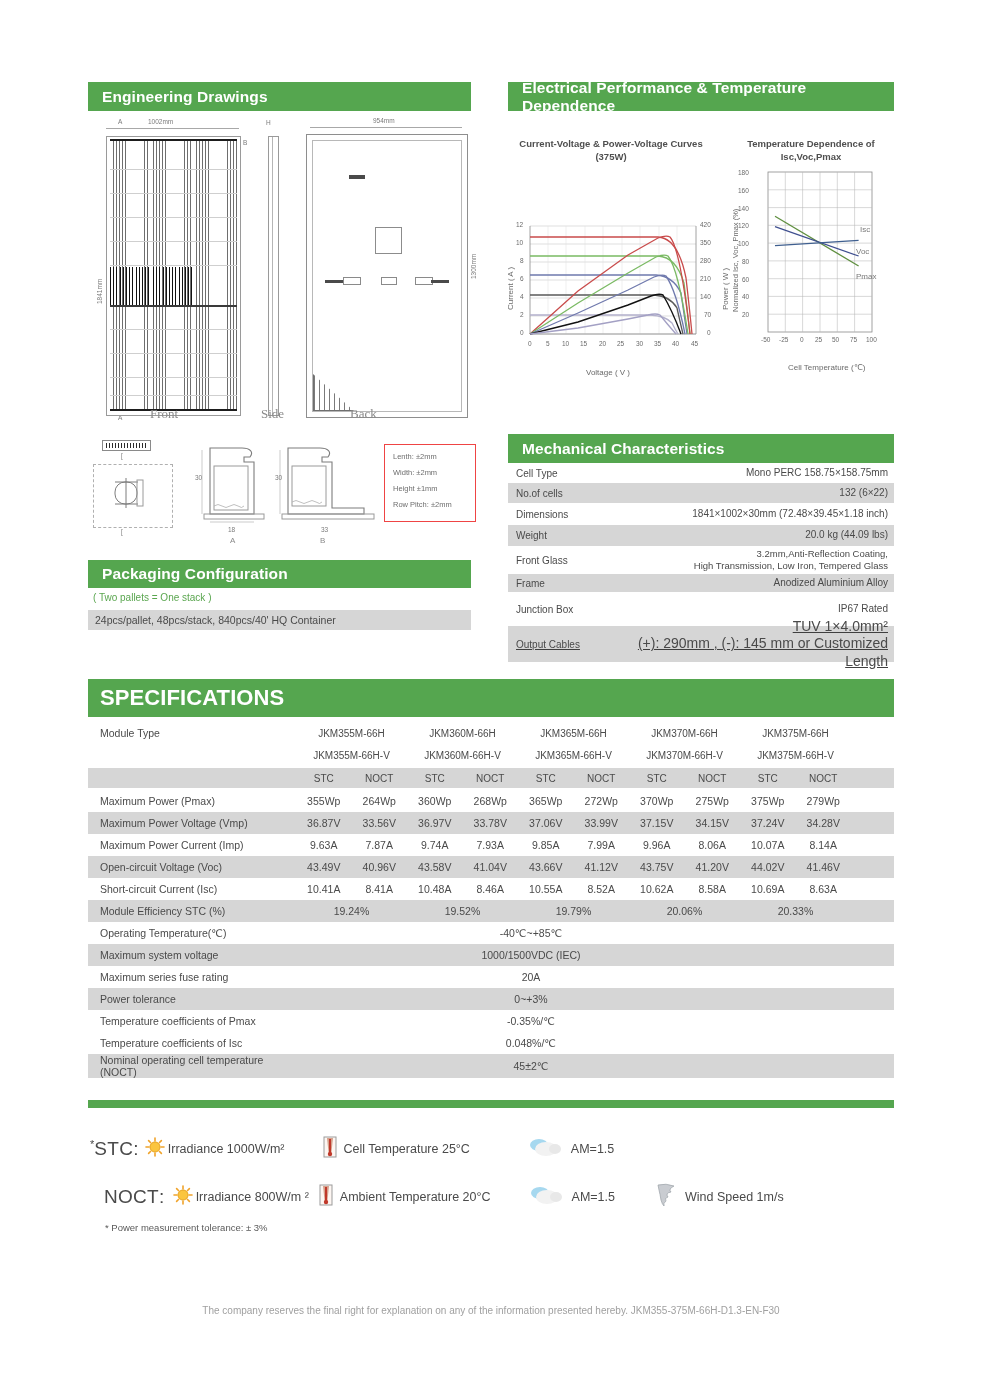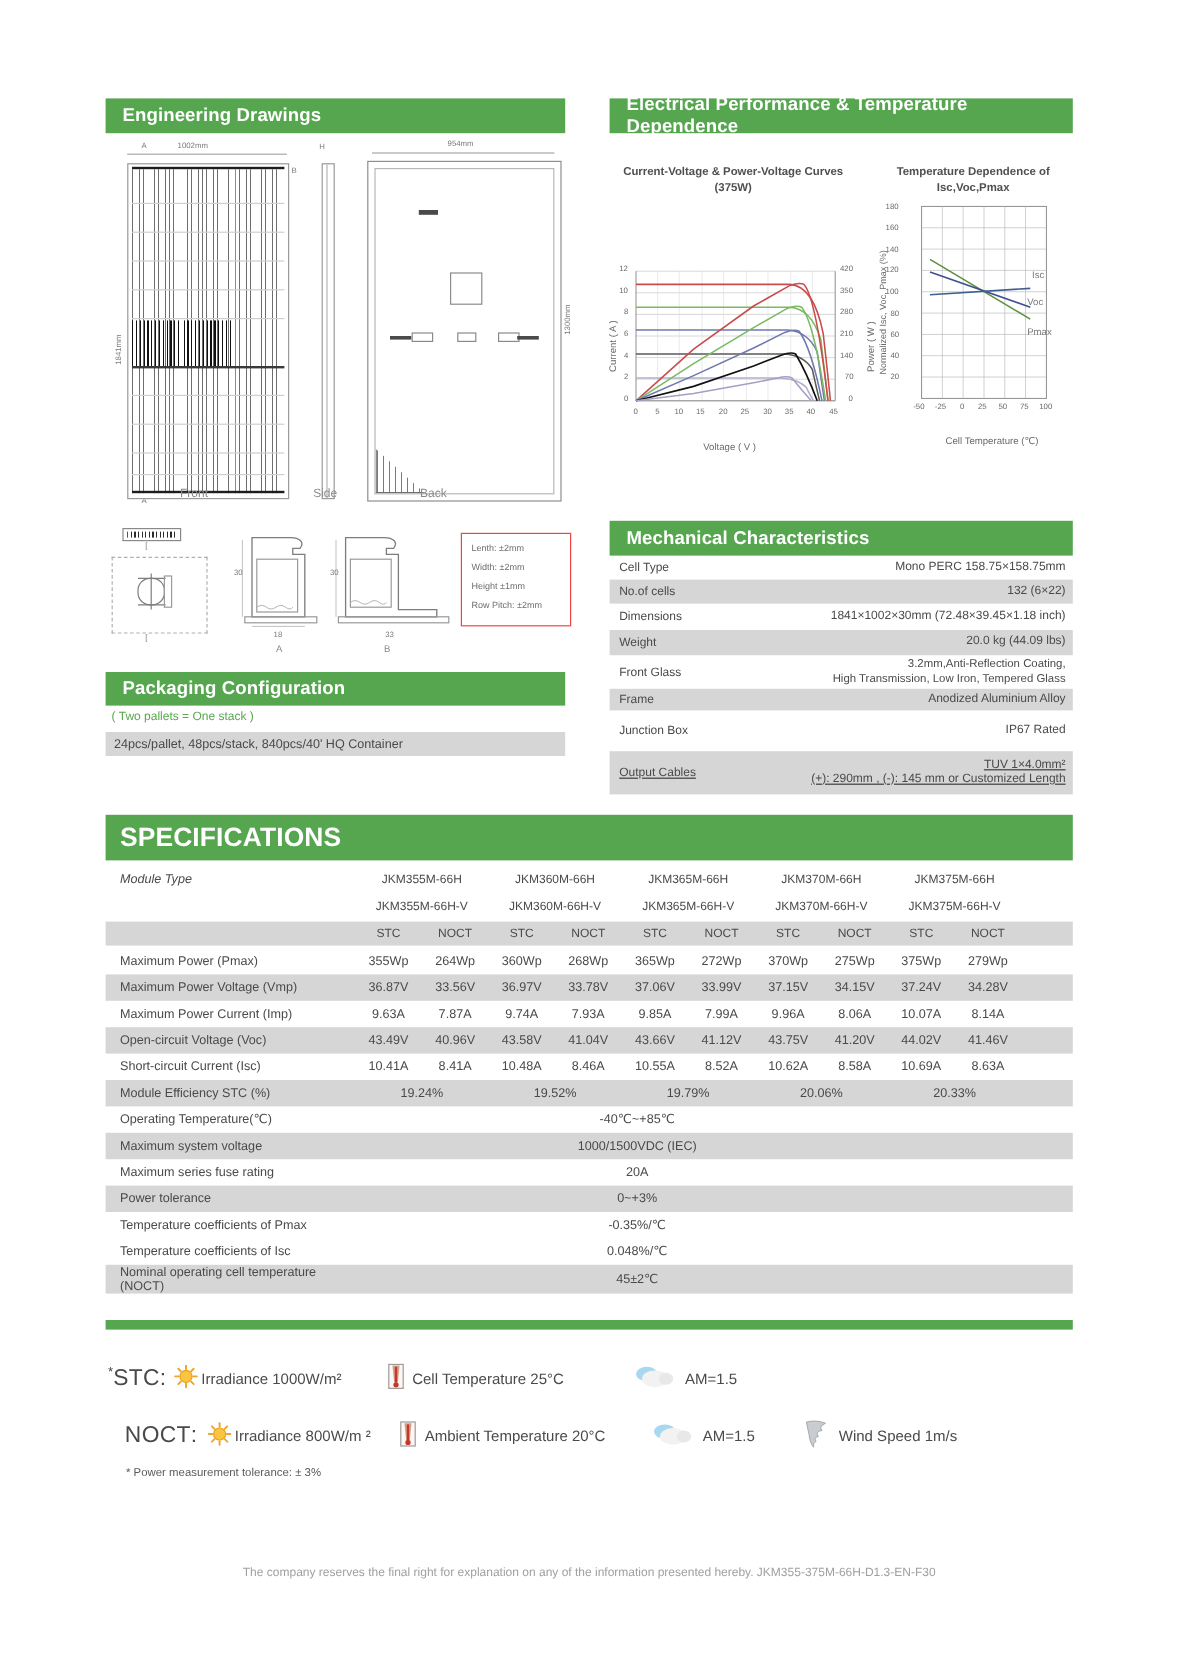--- a/index.html
+++ b/index.html
@@ -28,21 +28,21 @@
   .bar-eng{position:absolute;left:88px;top:82px;width:383px;height:29px;font-size:15.5px;}
   .bar-elec{position:absolute;left:508px;top:82px;width:386px;height:29px;font-size:15.5px;}
   .bar-mech{position:absolute;left:508px;top:434px;width:386px;height:29px;font-size:15.5px;}
   .bar-pack{position:absolute;left:88px;top:560px;width:383px;height:28px;font-size:15.5px;}
   .bar-spec{position:absolute;left:88px;top:679px;width:806px;height:38px;font-size:22px;padding-left:12px;}
   .green-rule{position:absolute;left:88px;top:1100px;width:806px;height:8px;background:#55a64f;}
 
   
   .eng-area{position:absolute;left:88px;top:114px;width:400px;height:310px;}
   .dim-txt{position:absolute;font-size:6.5px;color:#7a7a7a;font-family:"Liberation Sans",sans-serif;}
-  .view-label{position:absolute;font-size:10px;color:#8a8a8a;}
+  .view-label{position:absolute;font-size:13px;color:#8a8a8a;font-family:Liberation Serif, serif;}
 
   .panel-front{position:absolute;left:18px;top:22px;width:133px;height:278px;border:1px solid #9a9a9a;background:#fff;}
   .cellband{position:absolute;background:repeating-linear-gradient(90deg,#6e6e6e 0 0.5px,transparent 0.5px 3.1px);}
   .busbar{position:absolute;height:1.6px;background:#1d1d1d;}
   .hline{position:absolute;height:1px;background:#cfcfcf;}
   .darkcells{position:absolute;background:repeating-linear-gradient(90deg,#111 0 1px,transparent 1px 3.2px);}
   .midbar{position:absolute;height:2px;background:#3a3a3a;}
 
   .panel-side{position:absolute;left:180px;top:22px;width:9px;height:278px;border:1px solid #9a9a9a;}
   .panel-side:before{content:"";position:absolute;left:3px;top:0;width:1px;height:100%;background:#b5b5b5;}
@@ -96,21 +96,21 @@
   .srow{display:flex;align-items:center;box-sizing:border-box;min-height:22px;}
   .srow.alt{background:#d6d6d6;}
   .srow .lbl{width:208px;padding-left:12px;box-sizing:border-box;color:#4a4a4a;}
   .grpcell{width:111px;display:flex;}
   .grpcell .c{width:50%;text-align:center;color:#4a4a4a;}
   .grpcell.merged{justify-content:center;align-items:center;color:#4a4a4a;}
   .spanfull{flex:1;text-align:center;color:#4a4a4a;padding-right:128px;box-sizing:border-box;}
 
   .modtype{position:absolute;left:88px;top:722px;width:806px;}
   .mt-line{display:flex;align-items:center;height:22px;}
-  .mt-line .lbl{width:208px;padding-left:12px;box-sizing:border-box;color:#4a4a4a;font-size:10.5px;font-style:italic;}
+  .mt-line .lbl{width:208px;padding-left:12px;box-sizing:border-box;color:#4a4a4a;font-size:10.5px;}
   .mt-line .c{width:111px;text-align:center;font-size:10px;color:#4a4a4a;}
 
   .stcrow{position:absolute;left:88px;top:768px;width:806px;height:20px;background:#d6d6d6;display:flex;align-items:center;}
   .stcrow .lbl{width:208px;}
   .stcrow .grpcell .c{font-size:10px;color:#4a4a4a;}
 
   
   .cond{position:absolute;left:90px;}
   .cond-line{display:flex;align-items:center;}
   .cond-key{font-size:19px;color:#4a4a4a;letter-spacing:.3px;}
@@ -397,21 +397,21 @@
     <div class="mrow alt" style="height:18px;">
       <div class="k">Frame</div>
       <div class="v">Anodized Aluminium Alloy</div>
     </div>
     <div class="mrow" style="height:34px;">
       <div class="k">Junction Box</div>
       <div class="v">IP67 Rated</div>
     </div>
     <div class="mrow alt" style="height:36px;text-decoration:underline;">
       <div class="k">Output Cables</div>
-      <div class="v" style="white-space:pre-line;font-size:10px;">TUV  1×4.0mm²
+      <div class="v" style="white-space:pre-line;font-size:14px;">TUV  1×4.0mm²
 (+): 290mm , (-): 145 mm or Customized Length</div>
     </div>
   </div>
 
   <div class="bar bar-spec">
     <span>SPECIFICATIONS</span>
   </div>
 
   <div class="modtype">
     <div class="mt-line">
@@ -666,21 +666,21 @@
         <span>AM=1.5</span>
       </span>
     </div>
   </div>
 
   <div class="cond" style="top:1182px;">
     <div class="cond-line">
       <span class="cond-key" style="margin-left:14px;">NOCT</span>
       <span class="cond-key" style="margin-right:8px;">:</span>
 
-      <span class="cond-item" style="margin-right:22px;">
+      <span class="cond-item" style="margin-right:8px;">
         <span class="ico" style="margin-right:3px;">
           <svg width="20" height="20" viewBox="0 0 20 20">
               <g stroke="#f0a32a" stroke-width="1.6" stroke-linecap="round">
                 <line x1="10" y1="1" x2="10" y2="4"></line>
                 <line x1="10" y1="16" x2="10" y2="19"></line>
                 <line x1="1" y1="10" x2="4" y2="10"></line>
                 <line x1="16" y1="10" x2="19" y2="10"></line>
                 <line x1="3.6" y1="3.6" x2="5.7" y2="5.7"></line>
                 <line x1="14.3" y1="14.3" x2="16.4" y2="16.4"></line>
                 <line x1="3.6" y1="16.4" x2="5.7" y2="14.3"></line>

